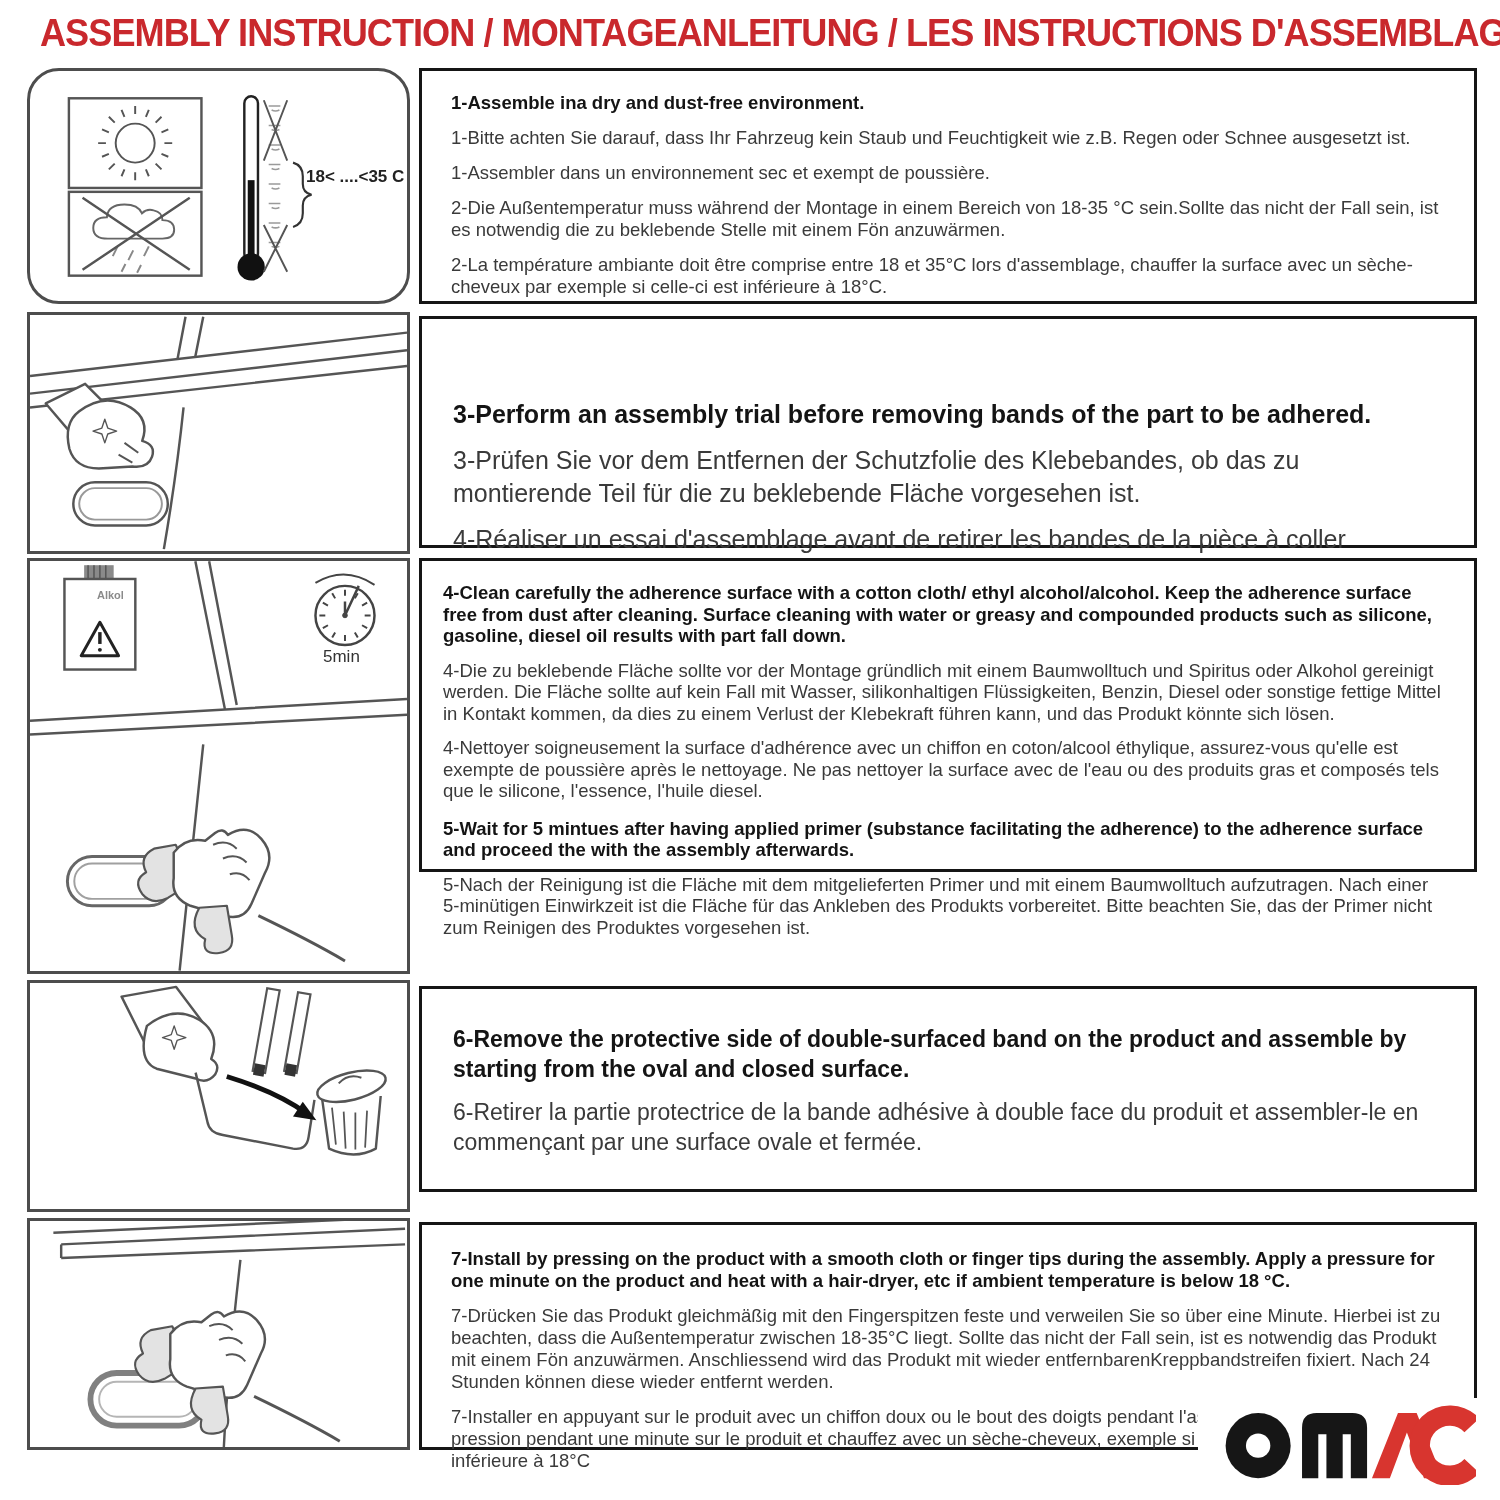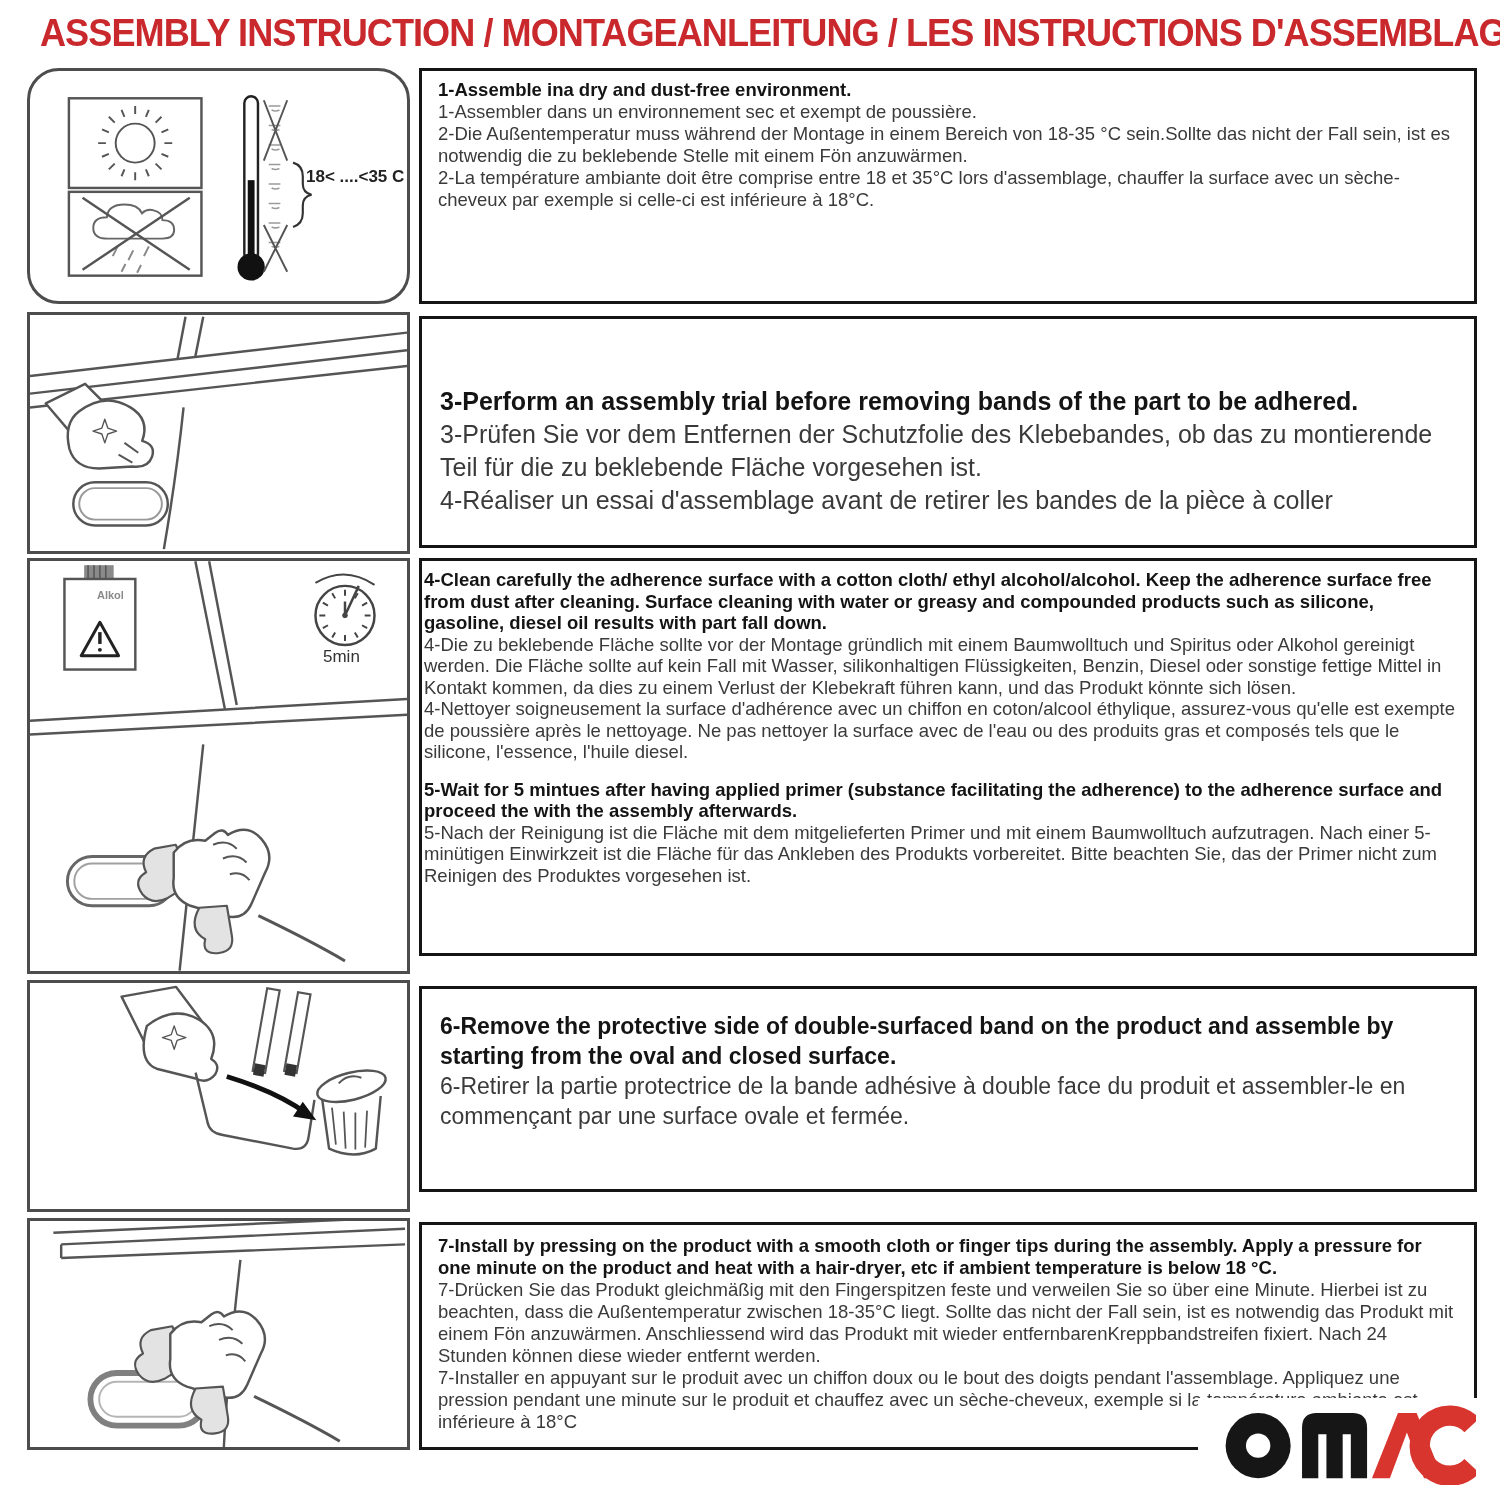--- a/index.html
+++ b/index.html
@@ -6,24 +6,24 @@
   #page{position:relative;width:1500px;height:1500px;background:#fff;overflow:hidden;
         font-family:"Liberation Sans","DejaVu Sans",sans-serif;color:#333;}
   
   .title{position:absolute;left:40px;top:12px;font-size:38px;font-weight:700;color:#c9282d;
          letter-spacing:-1px;white-space:nowrap;transform:scaleX(.95);transform-origin:left top;}
   
   .ipanel{position:absolute;left:27px;width:383px;background:#fff;border:3px solid #4d4d4d;box-sizing:border-box;}
   .tpanel{position:absolute;left:419px;width:1058px;background:#fff;border:3px solid #151515;box-sizing:border-box;}
   .i1{top:68px;height:236px;border-radius:32px;}  .t1{top:68px;height:236px;padding:8px 16px 0 16px;}
   .i2{top:312px;height:242px;} .t2{top:316px;height:232px;padding:66px 16px 0 18px;}
-  .i3{top:558px;height:416px;} .t3{top:558px;height:398px;padding:8px 16px 0 2px;}
+  .i3{top:558px;height:416px;} .t3{top:558px;height:314px;padding:8px 16px 0 8px;}
   .i4{top:980px;height:232px;} .t4{top:986px;height:206px;padding:22px 18px 0 18px;}
   .i5{top:1218px;height:232px;}.t5{top:1222px;height:228px;padding:10px 16px 0 16px;}
-  .tpanel p{margin:0;}
+  .tpanel p{margin:13px;}
   .s .b{font-size:18.5px;line-height:22px;font-weight:700;color:#141414;}
   .s .r{font-size:18.5px;line-height:22px;font-weight:400;color:#3a3a3a;}
   .t3 .b,.t3 .r{line-height:21.5px;}
   .lg .b{font-size:25px;line-height:33px;font-weight:700;color:#141414;}
   .lg .r{font-size:25px;line-height:33px;font-weight:400;color:#3a3a3a;}
   .t4 .b,.t4 .r{font-size:23px;line-height:30px;}
   .gap{margin-top:18px !important;}
   .t3 .gap{margin-top:16px !important;}
   .ipanel svg{display:block;width:100%;height:100%;}
   .ipanel{overflow:hidden;}
@@ -70,20 +70,21 @@
         <g stroke="#555" stroke-width="2" fill="none">
           <path d="M238,30 L262,92 M262,30 L238,92 M238,158 L262,206 M262,158 L238,206"></path>
         </g>
         <path d="M268,94 q10,3 10,14 v8 q0,9 9,11 q-9,2 -9,11 v8 q0,11 -10,14" fill="none" stroke="#333" stroke-width="2.2"></path>
       </g>
     </svg>
     <span class="ilabel temp-label">18&lt; ....&lt;35 C</span>
   </div>
   <div class="tpanel t1 s">
     <p class="b">1-Assemble ina dry and dust-free environment.</p>
+    <p class="r">1-Bitte achten Sie darauf, dass Ihr Fahrzeug kein Staub und Feuchtigkeit wie z.B. Regen oder Schnee ausgesetzt ist.</p>
     <p class="r">1-Assembler dans un environnement sec et exempt de poussière.</p>
     <p class="r">2-Die Außentemperatur muss während der Montage in einem Bereich von 18-35 °C  sein.Sollte das nicht der Fall sein, ist es notwendig die zu beklebende Stelle mit einem Fön anzuwärmen.</p>
     <p class="r">2-La température ambiante doit être comprise entre 18 et 35°C lors d'assemblage, chauffer la surface avec un sèche-cheveux par exemple si celle-ci est inférieure à 18°C.</p>
   </div>
 
   <div class="ipanel i2">
     <svg viewBox="0 0 383 236">
       <g stroke="#555" stroke-width="2.5" fill="none">
         <path d="M0,60 L383,16"></path>
         <path d="M0,78 L383,34 M0,92 L383,50"></path>

